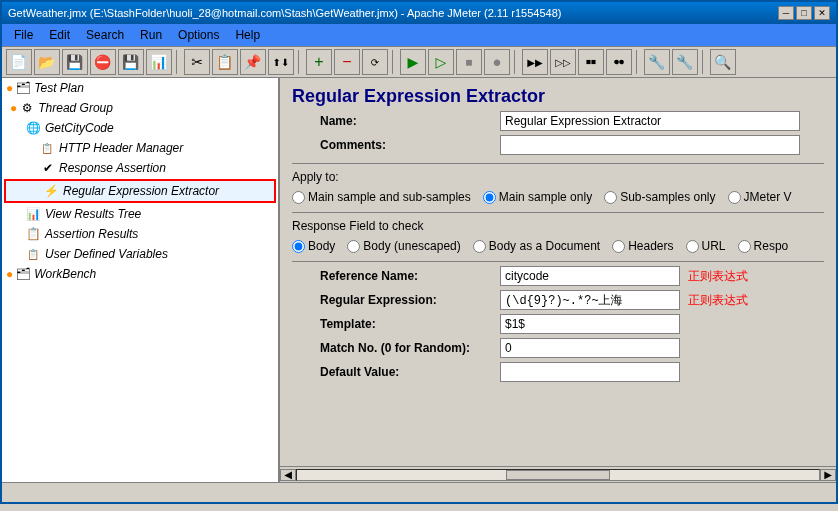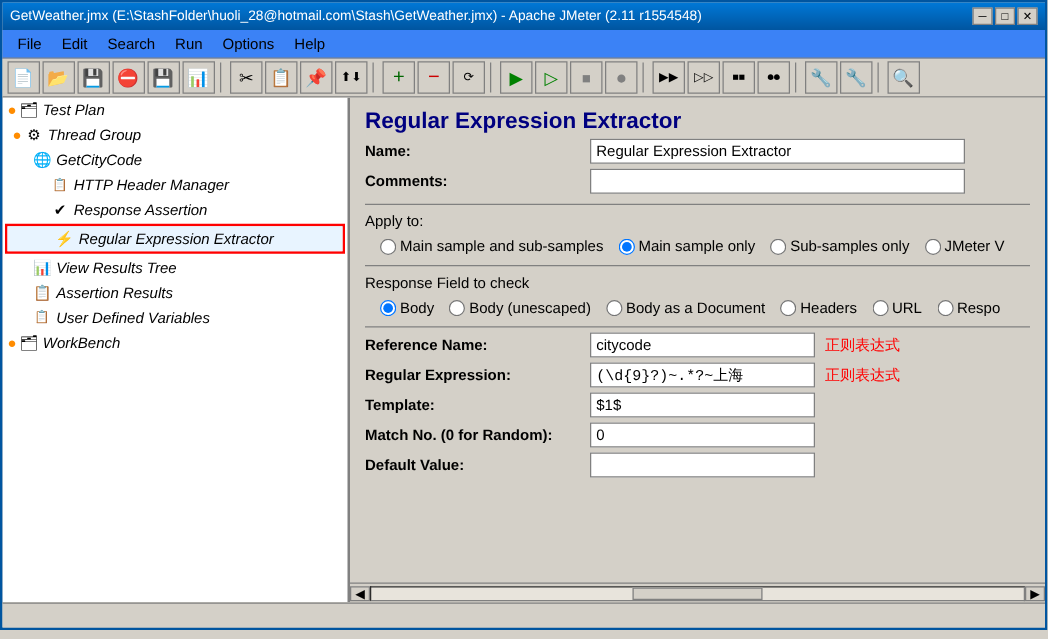--- a/index.html
+++ b/index.html
@@ -144,20 +144,21 @@
       flex-shrink: 0;
     }
     .form-section {
       padding: 0 12px;
       flex-shrink: 0;
     }
     .form-row {
       display: flex;
       align-items: center;
       margin-bottom: 4px;
+      margin-left: 28px;
     }
     .form-label {
       font-weight: bold;
       min-width: 180px;
       font-size: 12px;
     }
     .form-input {
       flex: 1;
       height: 20px;
       border: 1px solid #808080;
@@ -167,21 +168,21 @@
     }
     .divider {
       height: 1px;
       background: #808080;
       margin: 4px 12px;
     }
     .radio-group {
       display: flex;
       align-items: flex-end;
       gap: 12px;
-      padding: 4px 24px;
+      padding: 4px 12px;
       flex-shrink: 0;
     }
     .radio-label {
       display: flex;
       align-items: center;
       gap: 3px;
       font-size: 12px;
     }
     .section-label {
       font-weight: normal;

